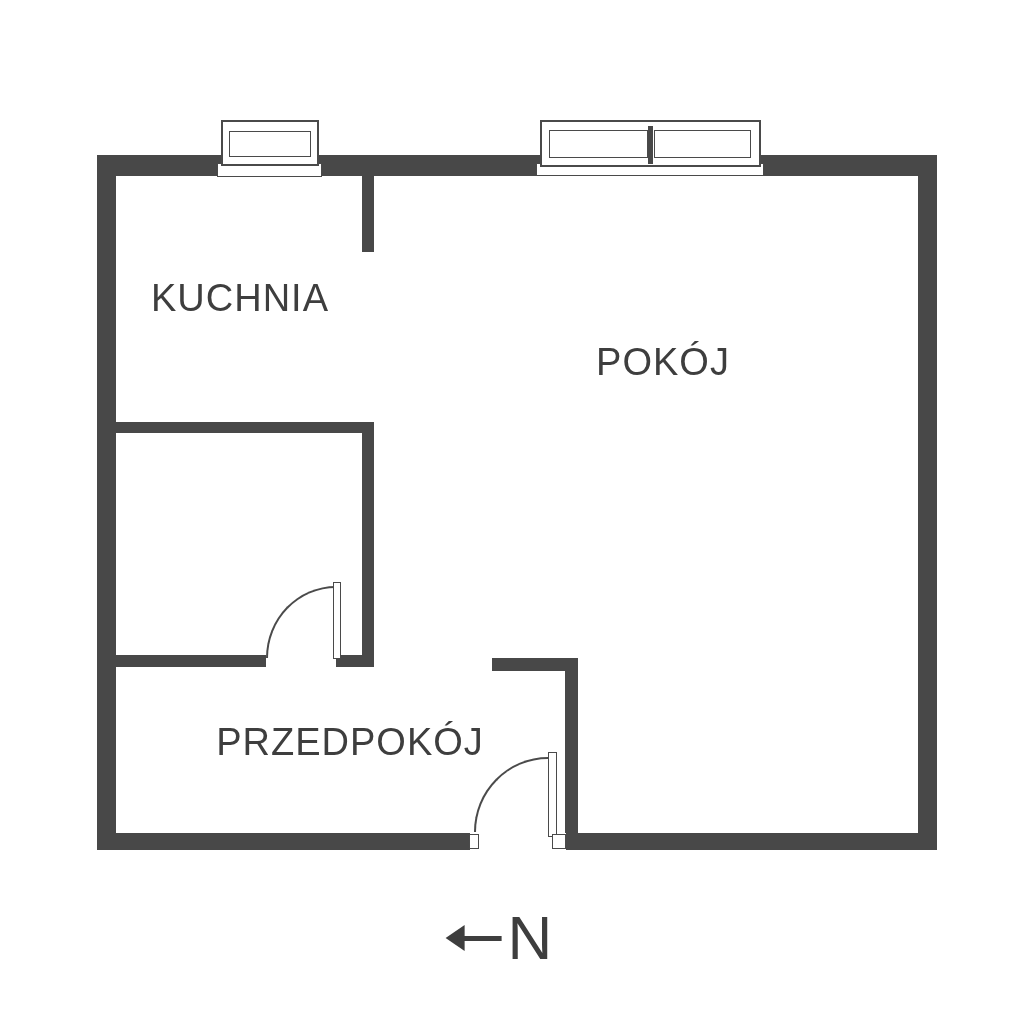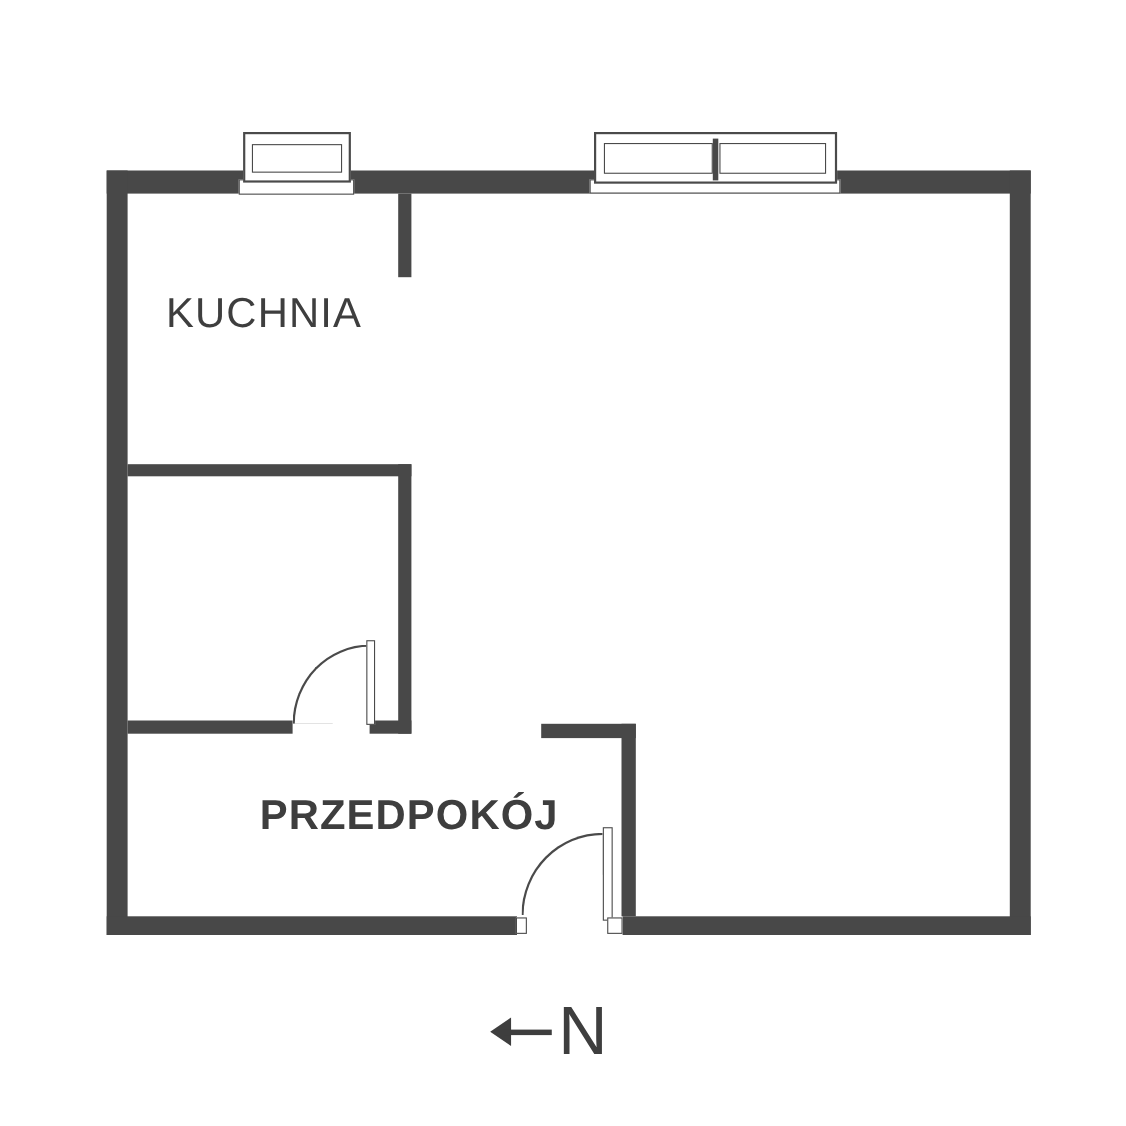--- a/index.html
+++ b/index.html
@@ -149,22 +149,23 @@
     <div class="door-leaf" style="left:333px; top:582px; width:8px; height:77px;"></div>
   </div>
 
   <div>
     <div class="door-arc" style="left:474px; top:757px; width:74px; height:75px;"></div>
     <div class="door-leaf" style="left:548px; top:752px; width:9px; height:85px;"></div>
     <div class="threshold" style="left:469px; top:834px; width:10px; height:15px;"></div>
     <div class="threshold" style="left:552px; top:834px; width:14px; height:15px;"></div>
   </div>
 
-  <div class="room-label" style="left:240px; top:286px;text-align:center;">KUCHNIA</div>
-  <div class="room-label" style="left:372px; top:742px;font-weight:bold;">PRZEDPOKÓJ</div>
+  <div class="room-label" style="left:240px; top:298px;text-align:center;">KUCHNIA</div>
+  <div class="room-label" style="left:663px; top:362px;">POKÓJ</div>
+  <div class="room-label" style="left:350px; top:742px;">PRZEDPOKÓJ</div>
 
   <div id="compass">
     <div class="arrow-shape">
       <div class="arrow-head"></div>
       <div class="arrow-stem"></div>
     </div>
     <div class="north-letter">N</div>
   </div>
 
 </div>

